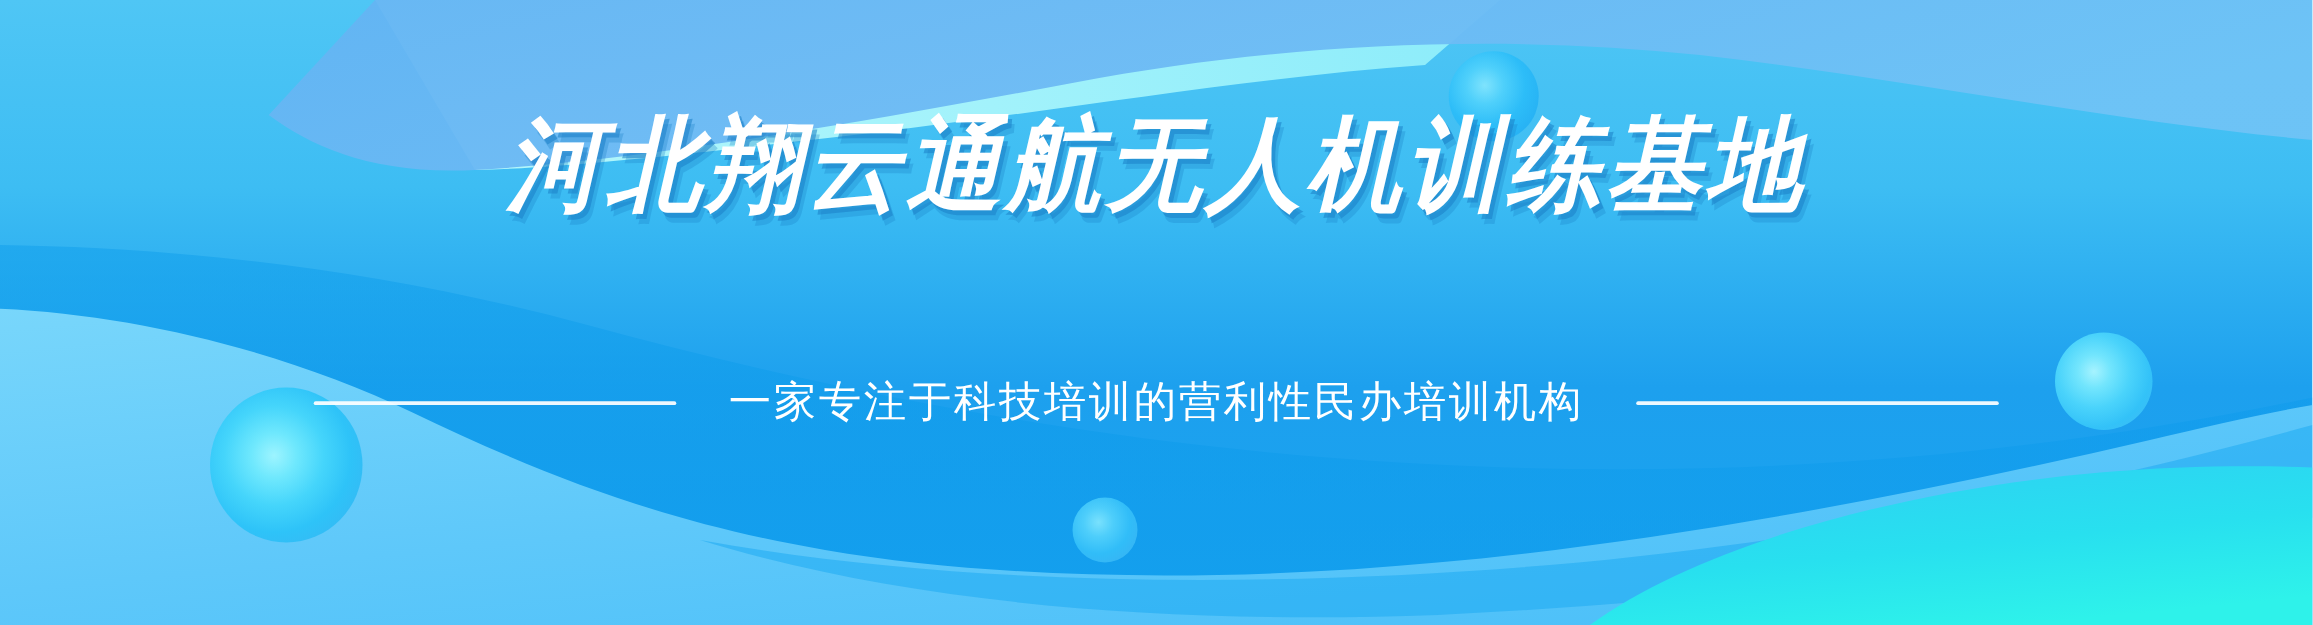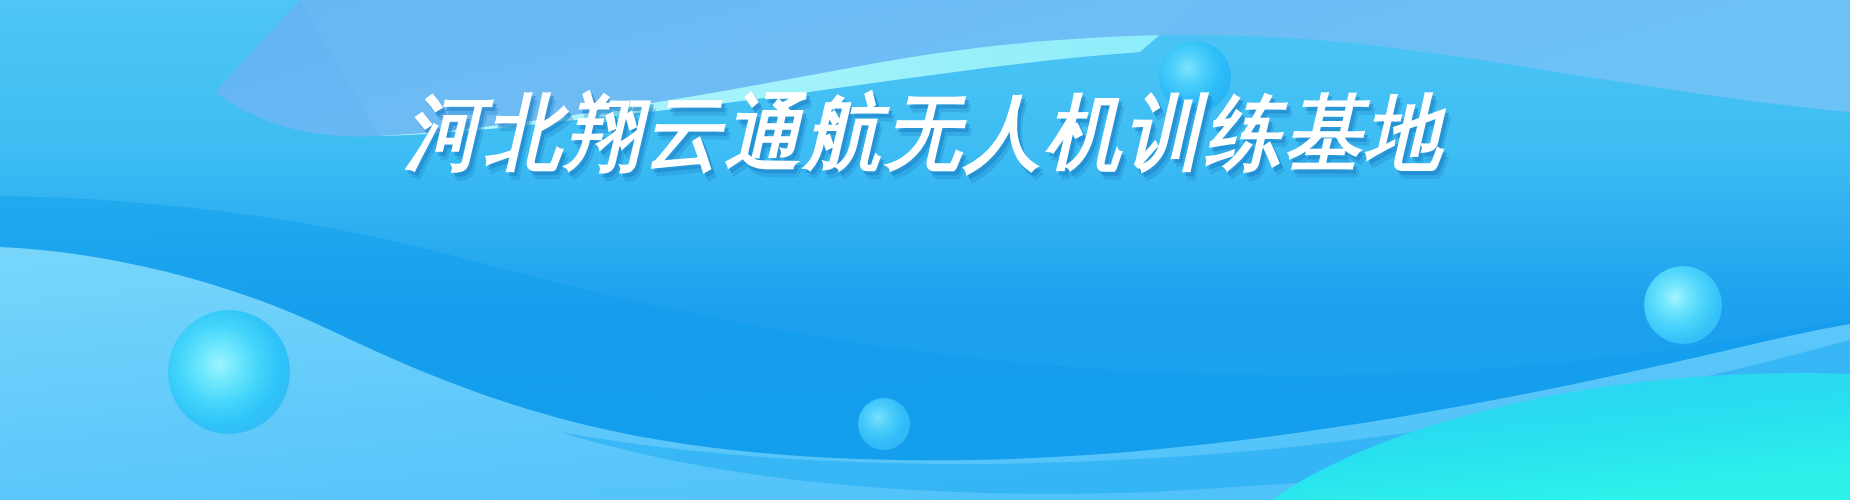--- a/index.html
+++ b/index.html
@@ -194,15 +194,20 @@
 
   <span class="bubble bubble-lg"></span>
   <span class="bubble bubble-md"></span>
   <span class="bubble bubble-sm-top"></span>
   <span class="bubble bubble-sm-bottom"></span>
 
   <div class="content">
 
     <h1 class="title">河北翔云通航无人机训练基地</h1>
 
+    <div class="subtitle-row">
+      <span class="rule"></span>
+      <span class="subtitle">一家专注于科技培训的营利性民办培训机构</span>
+      <span class="rule"></span>
+    </div>
 
   </div>
 </div>
 
 </body></html>

